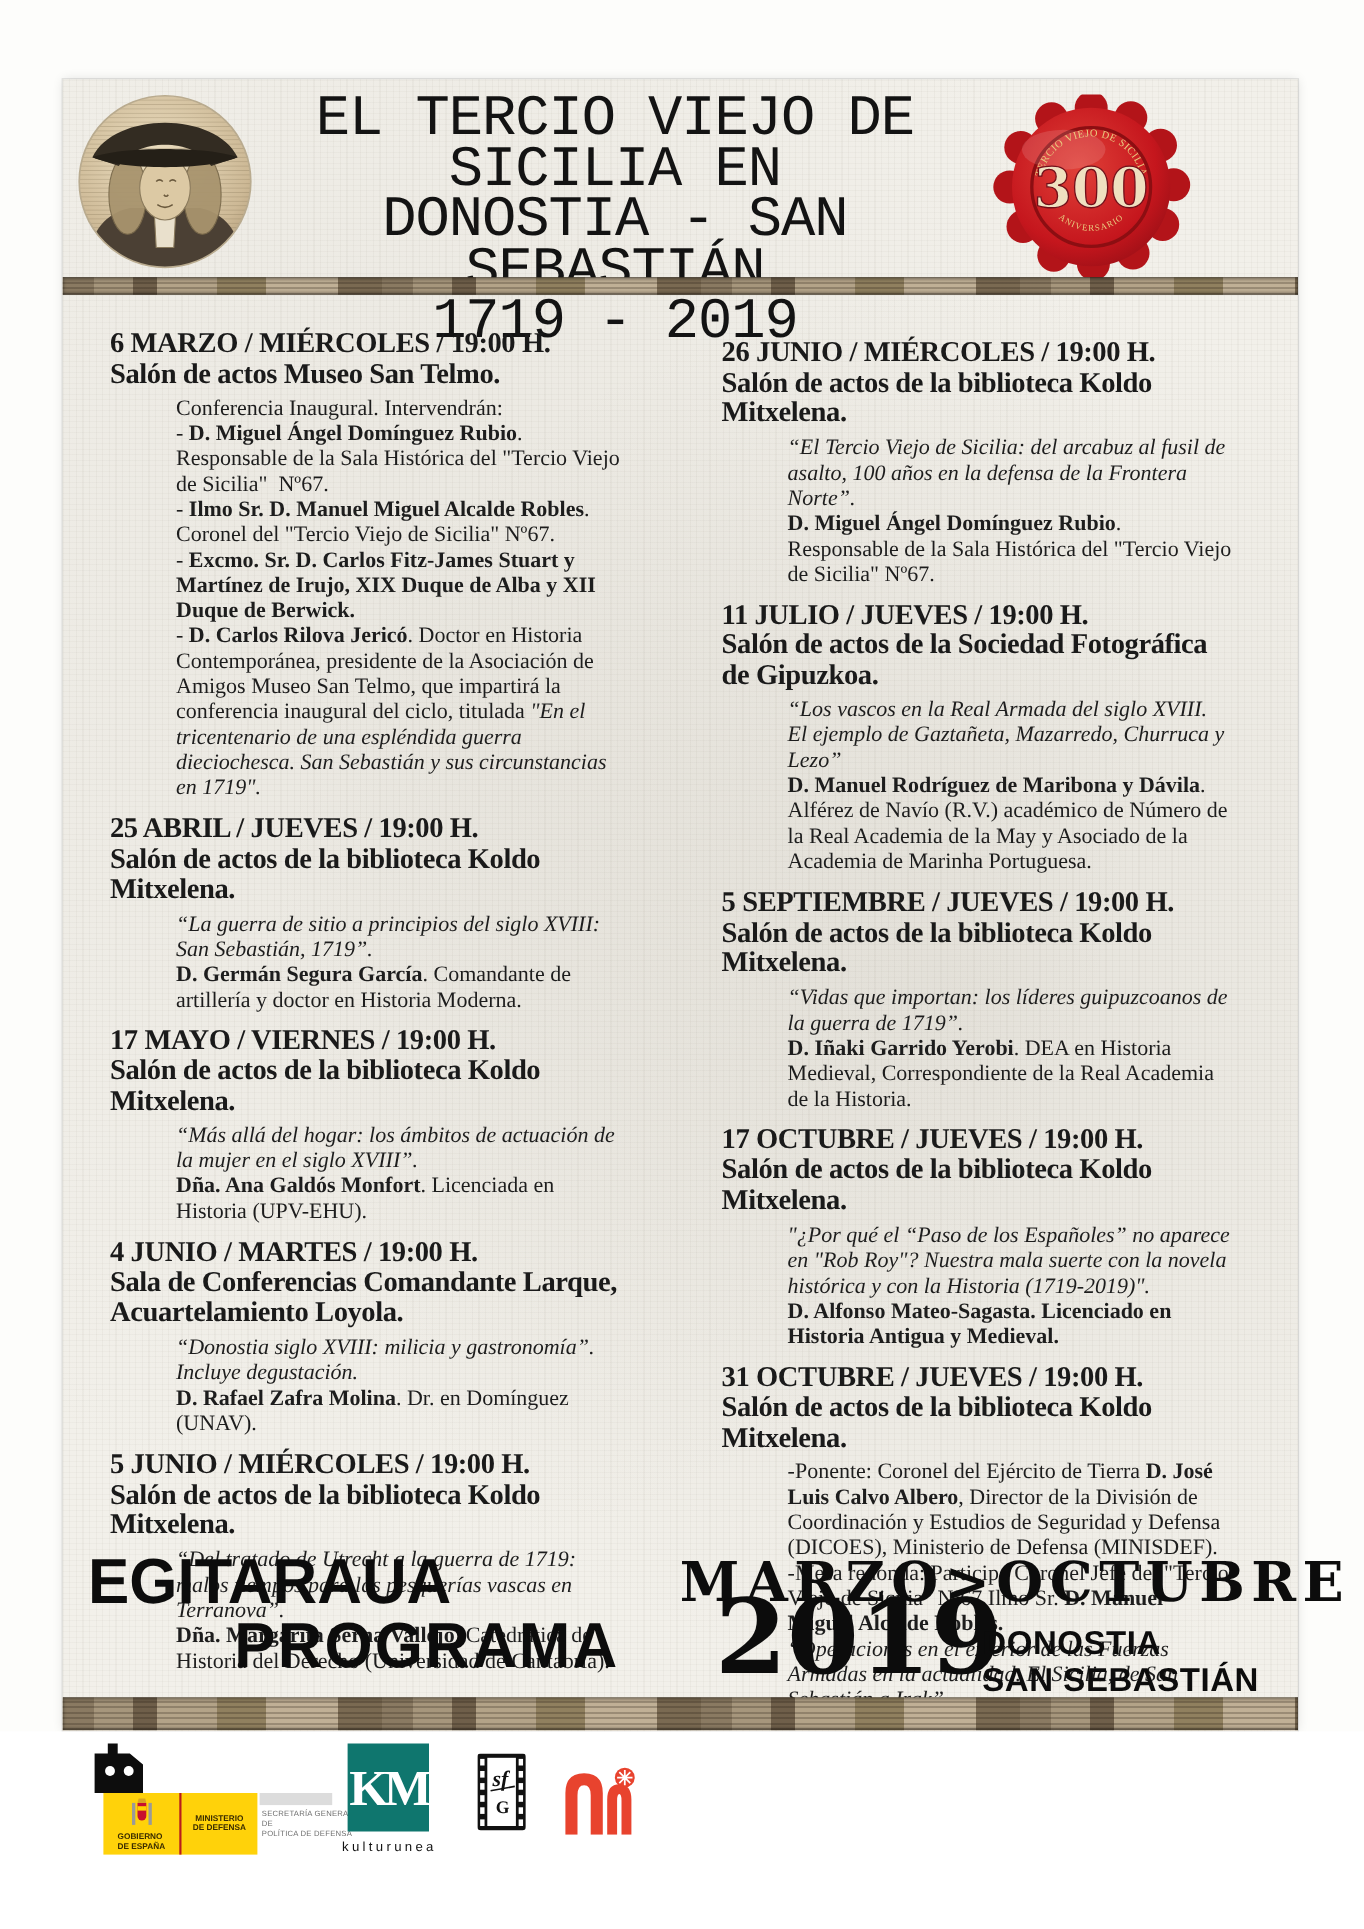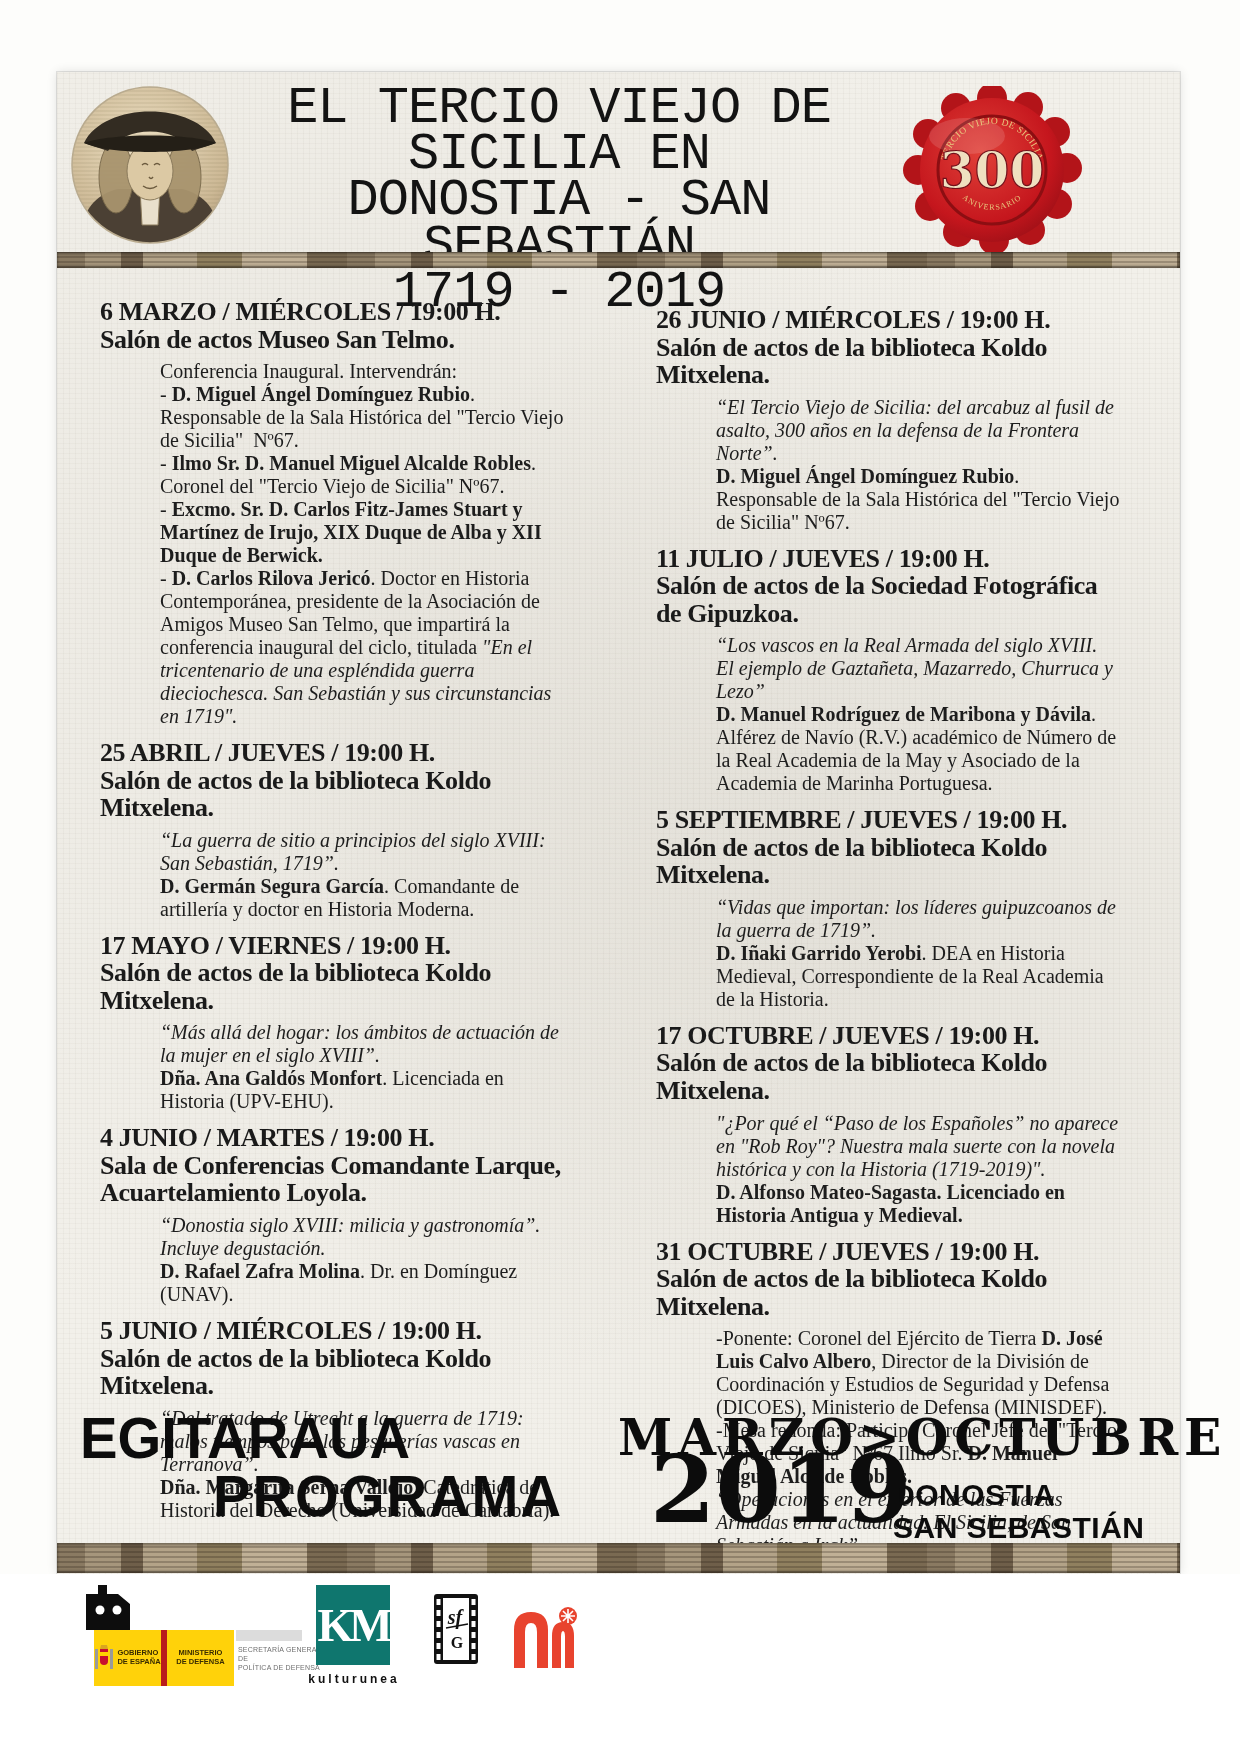--- a/index.html
+++ b/index.html
@@ -43,29 +43,29 @@
     font-size:50px;letter-spacing:6px;color:#0c0c0c;transform:scaleX(0.98);transform-origin:left top;}
   .year{position:absolute;left:650px;top:1442px;font-family:"DejaVu Serif",serif;font-weight:700;
     font-size:94px;line-height:1;color:#0c0c0c;}
   .cities{position:absolute;left:893px;top:1478px;font-family:"Liberation Sans",sans-serif;
     font-weight:700;font-size:30px;line-height:33px;color:#0c0c0c;letter-spacing:0.5px;}
 
   .footer{position:absolute;left:0;top:1574px;width:1240px;height:180px;background:#fff;}
   .gob-box{position:absolute;left:94px;top:1630px;width:140px;height:56px;background:#ffd20a;display:flex;}
   .gob-cell{flex:1;display:flex;align-items:center;justify-content:center;flex-direction:column;
     font-family:"Liberation Sans",sans-serif;font-size:7.5px;font-weight:700;color:#3a2c00;line-height:1.15;text-align:left;}
-  .gob-cell1{border-right:6px solid #b91c1c;flex-direction:row;gap:3px;}
+  .gob-cell1{border-right:2px solid #b91c1c;flex-direction:column;gap:3px;}
   .gob-bar{position:absolute;left:236px;top:1630px;width:66px;height:11px;background:#dcdcdc;}
   .gob-side{position:absolute;left:238px;top:1646px;width:90px;font-family:"Liberation Sans",sans-serif;
     font-size:7px;color:#6f6f6f;line-height:1.25;letter-spacing:0.2px;}
   .km-box{position:absolute;left:316px;top:1585px;width:74px;height:80px;background:#0f766e;
     display:flex;align-items:center;justify-content:center;}
   .km-logo{color:#fff;font-family:"Liberation Serif",serif;font-weight:700;font-size:46px;letter-spacing:-4px;}
   .km-sub{position:absolute;left:308px;top:1672px;width:92px;text-align:center;
-    font-family:"Liberation Sans",sans-serif;font-weight:700;font-size:12px;letter-spacing:3px;color:#111;}
+    font-family:"Liberation Sans",sans-serif;font-weight:400;font-size:12px;letter-spacing:3px;color:#111;}
   .sfg-icon{position:absolute;left:434px;top:1594px;width:44px;height:70px;}
   .amigos-icon{position:absolute;left:512px;top:1606px;width:68px;height:62px;}
 </style>
 </head>
 <body>
 
 <div class="page">
   <div class="poster"></div>
 
   <svg class="portrait" viewBox="0 0 160 160">
@@ -173,21 +173,21 @@
       <div class="ev-head">5 JUNIO / MIÉRCOLES / 19:00 H.</div>
       <div class="ev-head">Salón de actos de la biblioteca Koldo Mitxelena.</div>
       <div class="ev-body"><span class="i">“Del tratado de Utrecht a la guerra de 1719: malos tiempos para las pesquerías vascas en Terranova”.</span><span>
 </span><span class="b">Dña. Margarita Serna Vallejo</span><span>. Catedrática de Historia del Derecho (Universidad de Cantabria).</span></div>
     </div>
     </div>
   <div class="col col-right">
       <div class="event">
       <div class="ev-head">26 JUNIO / MIÉRCOLES / 19:00 H.</div>
       <div class="ev-head">Salón de actos de la biblioteca Koldo Mitxelena.</div>
-      <div class="ev-body"><span class="i">“El Tercio Viejo de Sicilia: del arcabuz al fusil de asalto, 300 años en la defensa de la Frontera Norte”.</span><span>
+      <div class="ev-body"><span class="i">“El Tercio Viejo de Sicilia: del arcabuz al fusil de asalto, 100 años en la defensa de la Frontera Norte”.</span><span>
 </span><span class="b">D. Miguel Ángel Domínguez Rubio</span><span>. Responsable de la Sala Histórica del "Tercio Viejo de Sicilia" Nº67.</span></div>
     </div>
       <div class="event">
       <div class="ev-head">11 JULIO / JUEVES / 19:00 H.</div>
       <div class="ev-head">Salón de actos de la Sociedad Fotográfica de Gipuzkoa.</div>
       <div class="ev-body"><span class="i">“Los vascos en la Real Armada del siglo XVIII. El ejemplo de Gaztañeta, Mazarredo, Churruca y Lezo”</span><span>
 </span><span class="b">D. Manuel Rodríguez de Maribona y Dávila</span><span>. Alférez de Navío (R.V.) académico de Número de la Real Academia de la May y Asociado de la Academia de Marinha Portuguesa.</span></div>
     </div>
       <div class="event">
       <div class="ev-head">5 SEPTIEMBRE / JUEVES / 19:00 H.</div>

